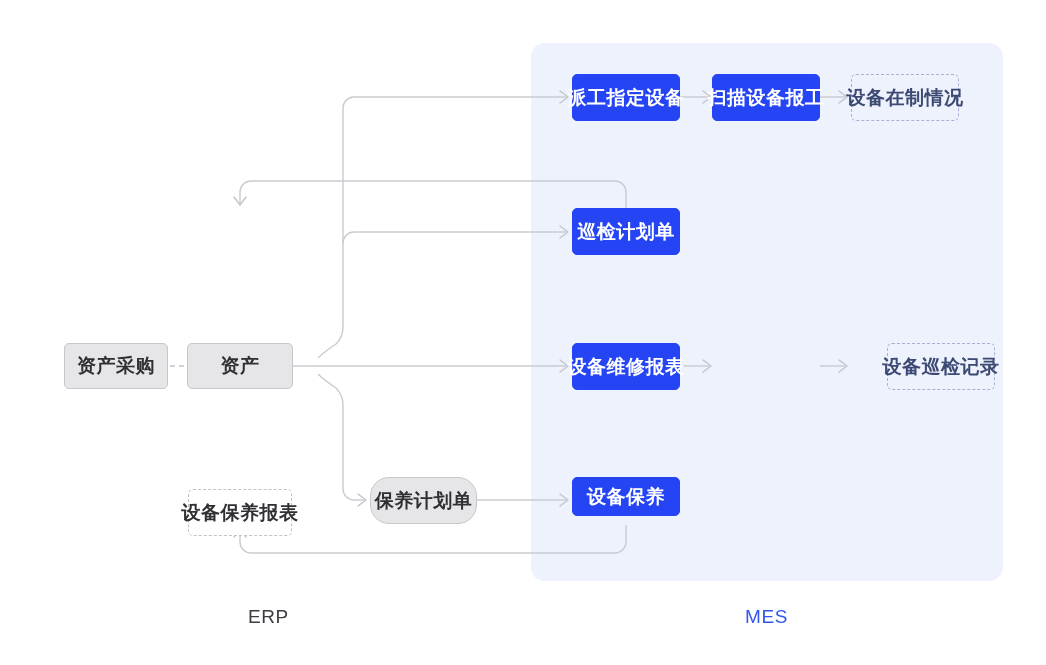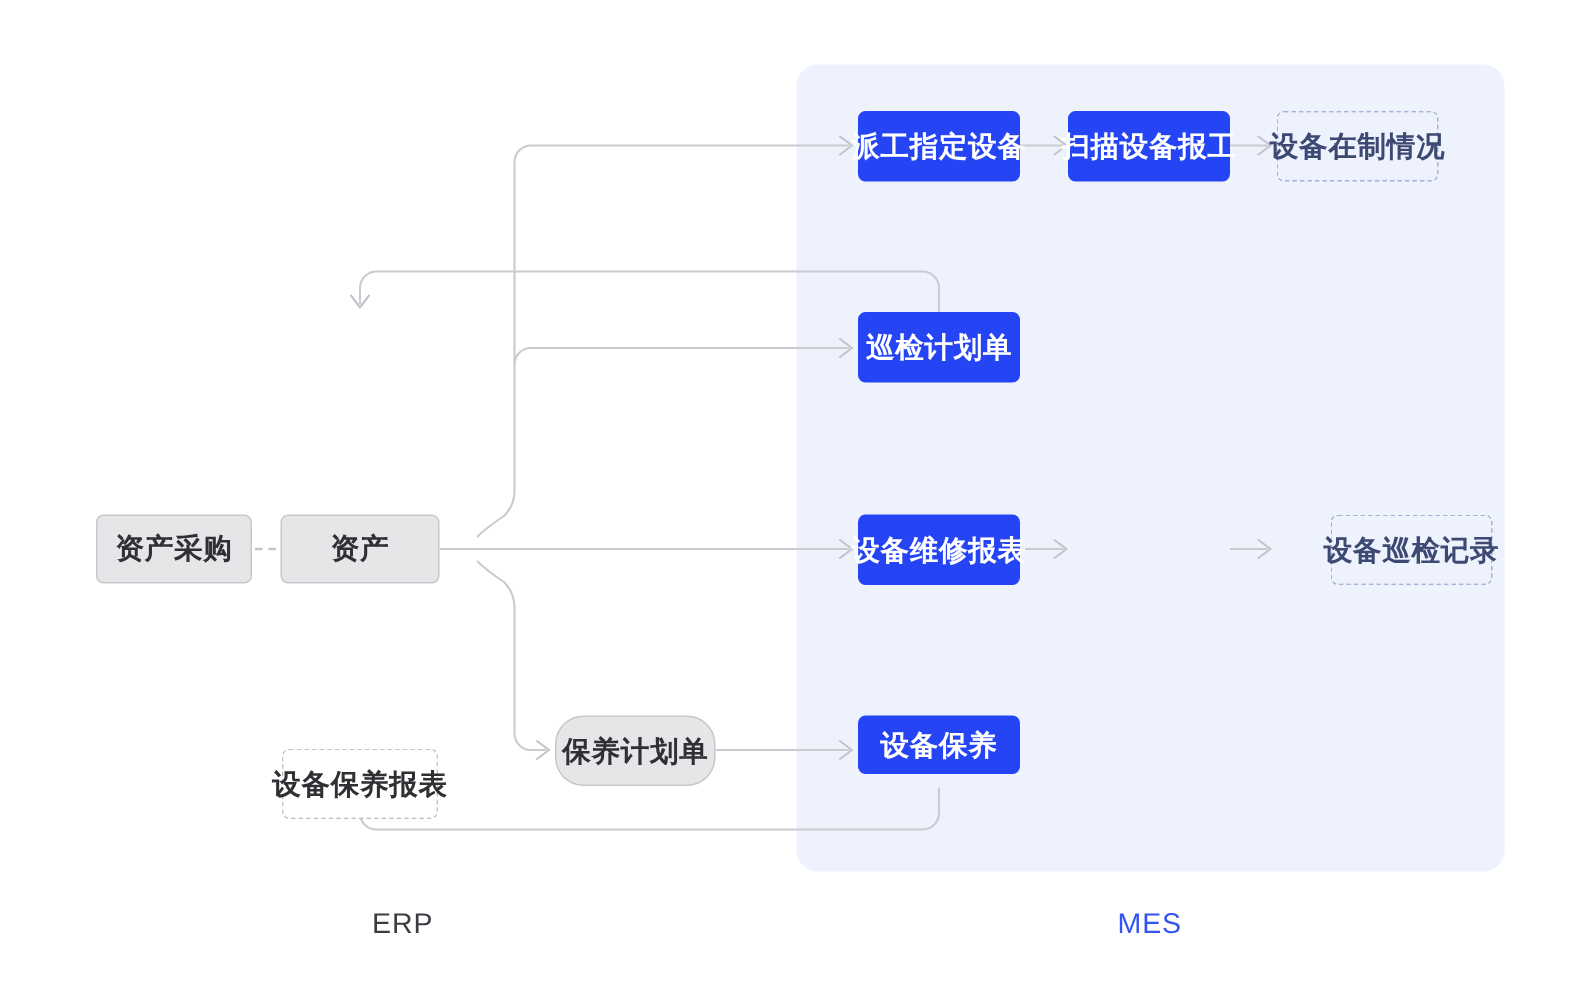--- a/index.html
+++ b/index.html
@@ -157,21 +157,21 @@
 
   <div class="node node-gray" style="left:48px;  top:343px; width:104px; height:46px;margin-left:16px;">
     <span>资产采购</span>
   </div>
 
   <div class="node node-gray" style="left:187px; top:343px; width:106px; height:46px;">
     <span>资产</span>
   </div>
 
 
-  <div class="node node-dash-gray" style="left:188px; top:499px; width:104px; height:47px;align-items:center;">
+  <div class="node node-dash-gray" style="left:188px; top:489px; width:104px; height:47px;align-items:center;">
     <span>设备保养报表</span>
   </div>
 
   <div class="node node-gray" style="left:370px; top:477px; width:107px; height:47px;border-radius:19px;">
     <span>保养计划单</span>
   </div>
 
   <div class="node node-blue" style="left:572px; top:74px; width:108px; height:47px;">
     <span>派工指定设备</span>
   </div>

